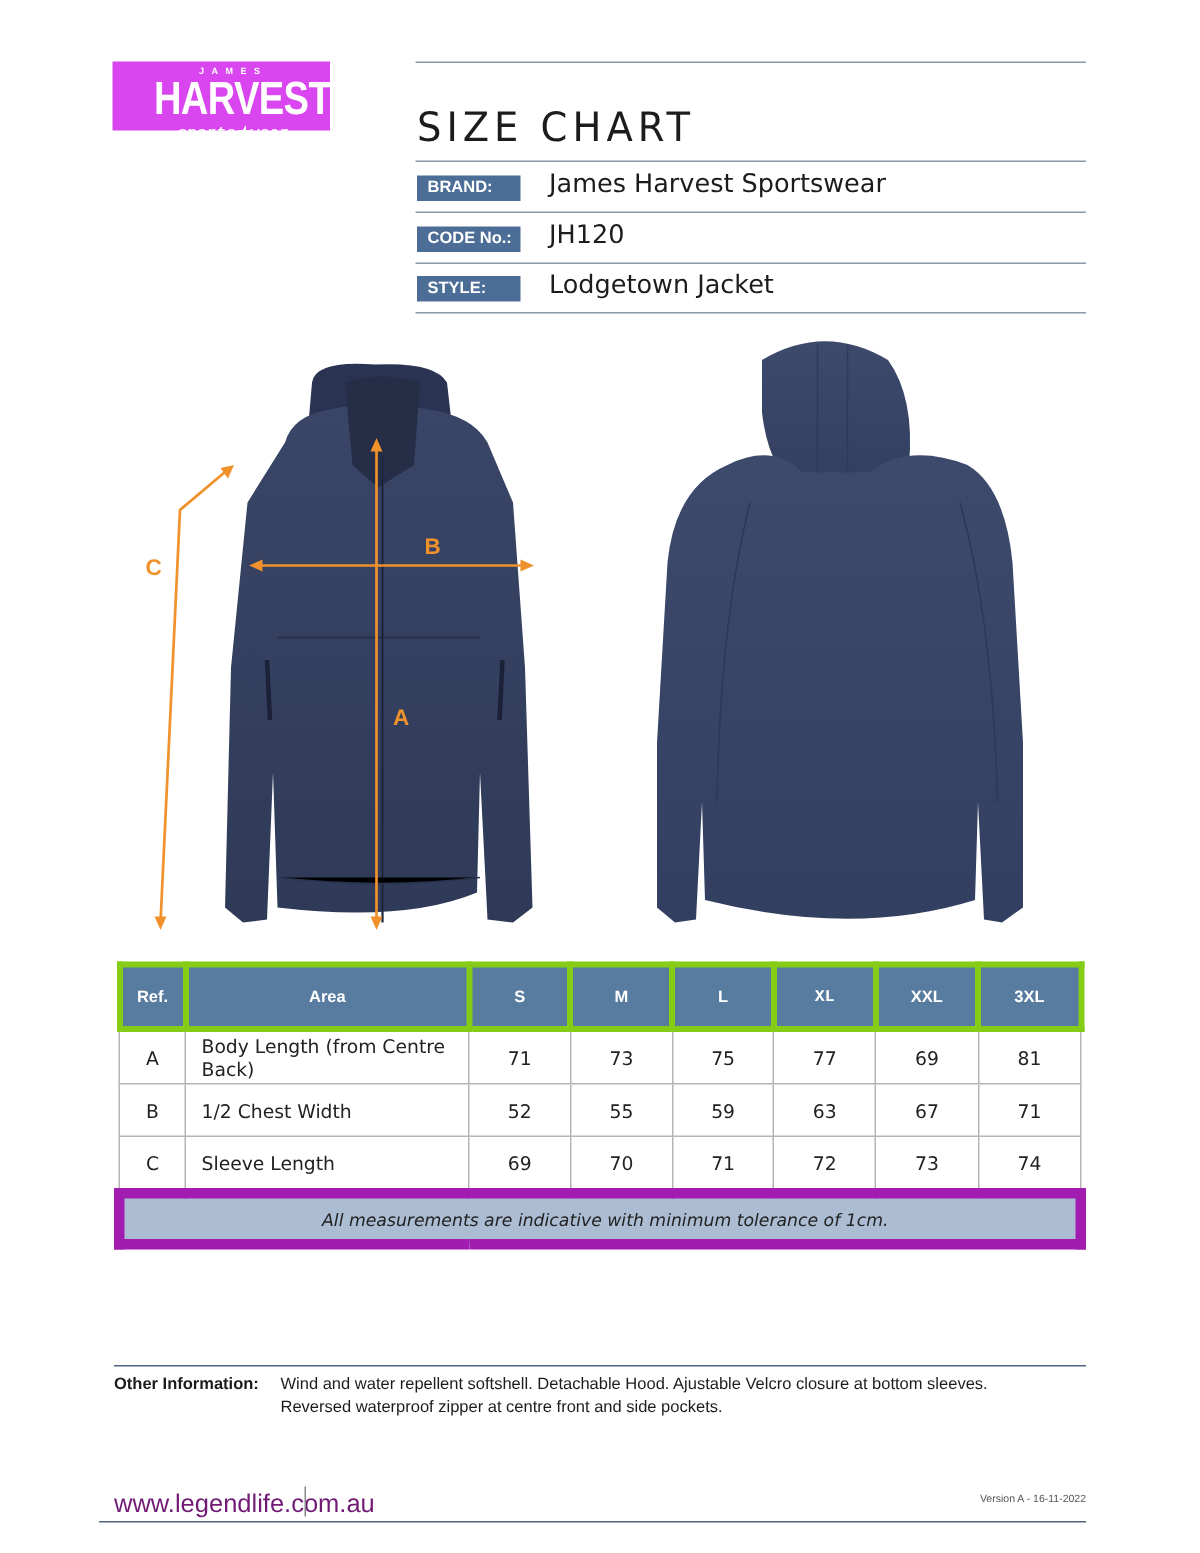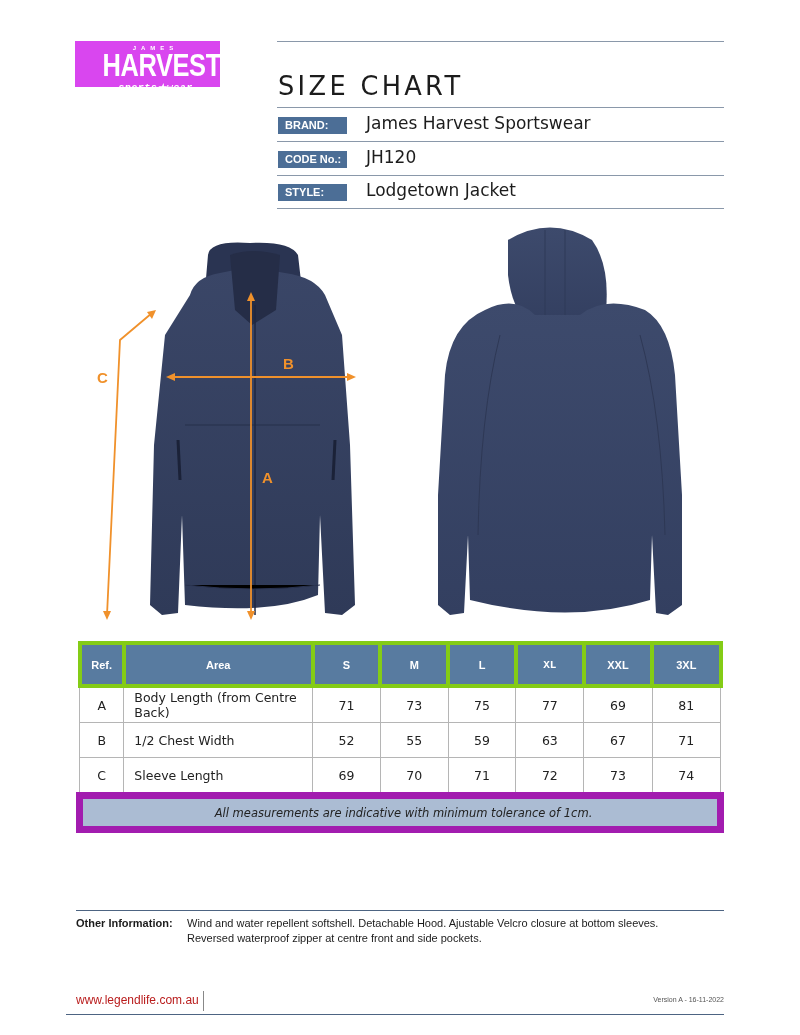--- a/index.html
+++ b/index.html
@@ -39,21 +39,21 @@
   .size-table td.note { background: #abbcd3; text-align: center; padding-left: 7px; font-style: italic; font-size: 11.5px;
                         height: 27px; border: 7px solid #a21caf; }
 
   
   .info-rule { position: absolute; left: 76px; top: 910px; width: 648px; border-top: 1.5px solid #4d6482; }
   .info { position: absolute; left: 76px; top: 916px; font-size: 11px; line-height: 15px; color: #1c1c1c; }
   .info-label { position: absolute; left: 0; top: 0; font-weight: bold; white-space: nowrap; }
   .info-lines { position: absolute; left: 111px; top: 0; white-space: nowrap; }
 
   
-  .footer-url { position: absolute; left: 76px; top: 993px; font-size: 12px; color: #b91c1c; }
+  .footer-url { position: absolute; left: 76px; top: 993px; font-size: 17px; color: #701a75; }
   .footer-sep { position: absolute; left: 203px; top: 991px; height: 20px; border-left: 1px solid #888; }
   .footer-version { position: absolute; right: 76px; top: 996px; font-size: 7px; color: #555; }
   .footer-rule { position: absolute; left: 66px; top: 1014px; width: 658px; border-top: 1.5px solid #4d6482; }
 </style>
 </head>
 <body>
 
 <div class="logo">
   <div class="james">JAMES</div>
   <div class="harvest">HARVEST</div>

